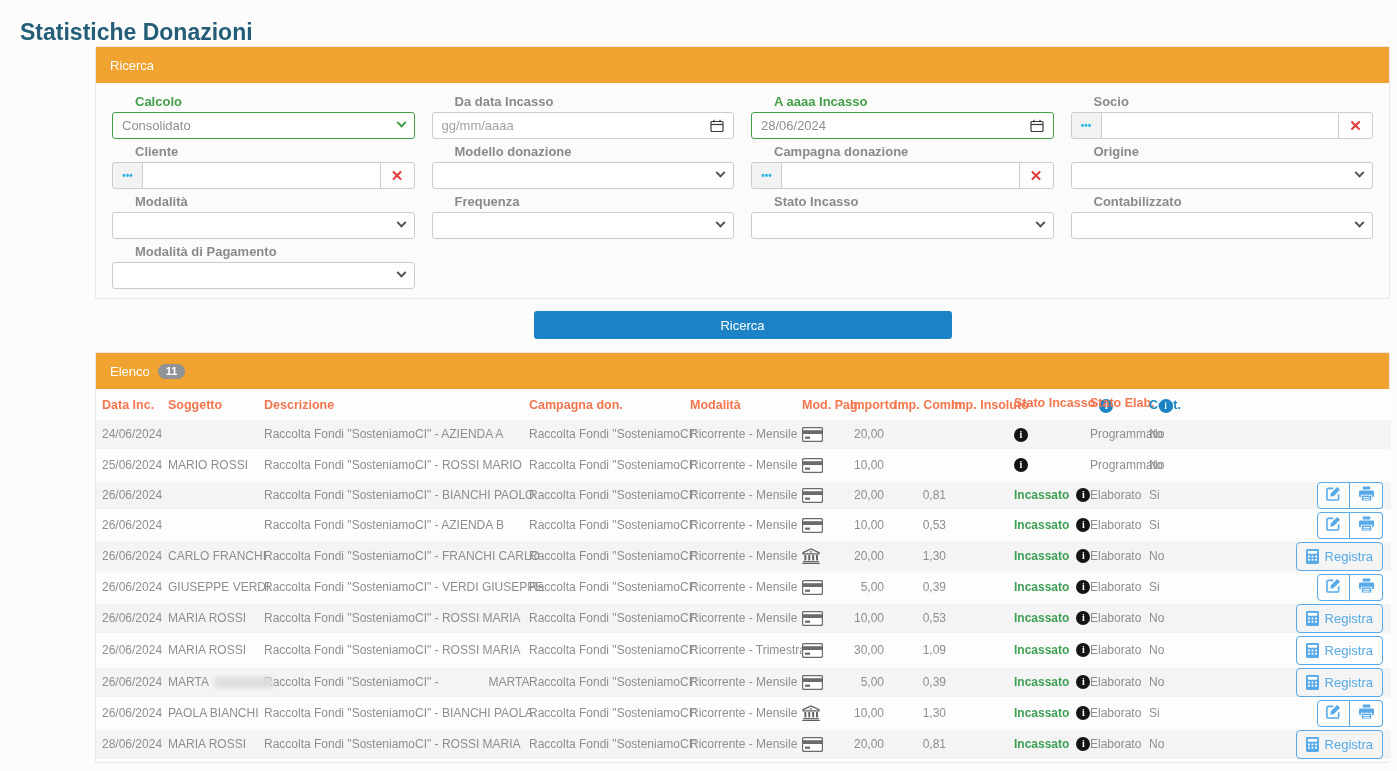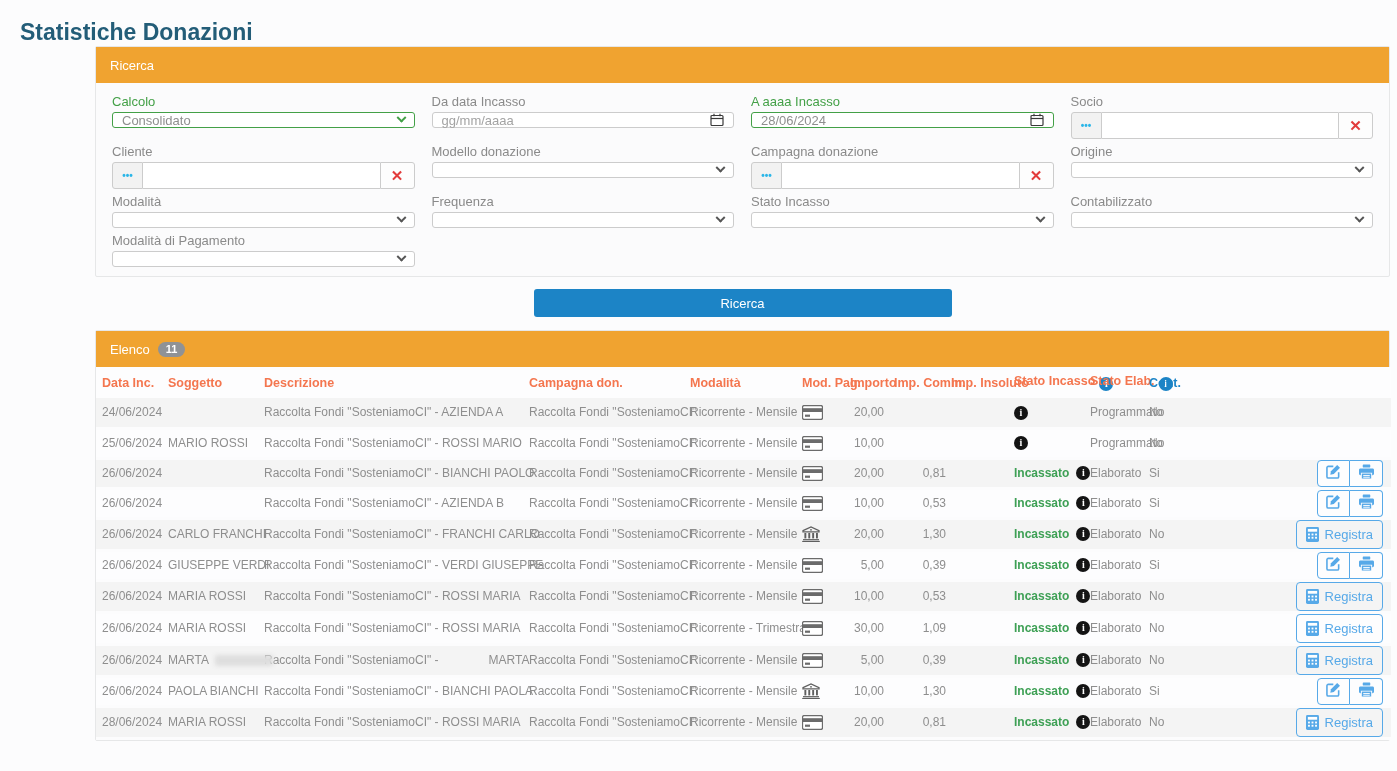--- a/index.html
+++ b/index.html
@@ -15,23 +15,23 @@
   .page-title{margin:10px;padding:9px 0 0 10px;font-size:23px;font-weight:bold;color:var(--title);}
   .content{position:absolute;left:95px;top:46px;width:1295px;}
   .panel{border:1px solid #e6e7e8;border-radius:2px;background:#fbfbfc;}
   .panel-header{height:36px;background:var(--orange);color:#fff;font-size:13px;
     display:flex;align-items:center;padding:0 14px;}
   .badge{background:#8f9296;color:#fff;font-size:11px;font-weight:bold;border-radius:9px;
     padding:2px 8px;margin-left:8px;line-height:1;text-align:center;}
   
   .search-body{padding:11px 16px 9px;display:grid;grid-template-columns:repeat(4,1fr);
     column-gap:17px;row-gap:5px;}
-  .field label{display:block;font-size:13px;font-weight:normal;color:#8a8a8a;margin-bottom:3px;}
+  .field label{display:block;font-size:13px;font-weight:bold;color:#8a8a8a;margin-bottom:3px;margin-left:23px;}
   .field.green label{color:var(--green);}
-  .control{height:16px;border:1px solid #ccc;border-radius:3px;background:#fff;display:flex;
+  .control{height:27px;border:1px solid #ccc;border-radius:3px;background:#fff;display:flex;
     align-items:center;padding:0 9px;font-size:13px;color:#8f8f8f;cursor:pointer;}
   .field.green .control{border-color:var(--green);}
   .control .value{overflow:hidden;white-space:nowrap;}
   .control .placeholder{color:#a3a3a3;}
   .chevron{margin-left:auto;width:7px;height:7px;border-right:2px solid #555;
     border-bottom:2px solid #555;transform:rotate(45deg) translate(-2px,-2px);flex:none;}
   .field.green .chevron{border-color:var(--green);}
   .cal{margin-left:auto;flex:none;display:flex;align-items:center;}
   .lookup{display:flex;height:27px;}
   .lookup-btn{width:31px;border:1px solid #ccc;border-right:1px solid #ccc;border-radius:3px 0 0 3px;

